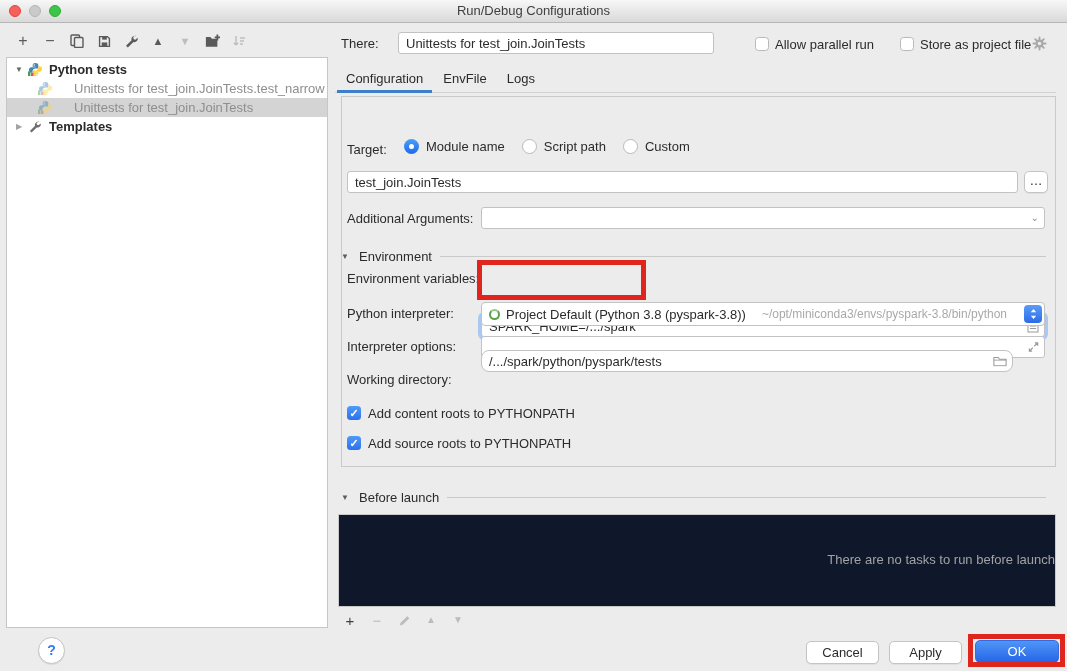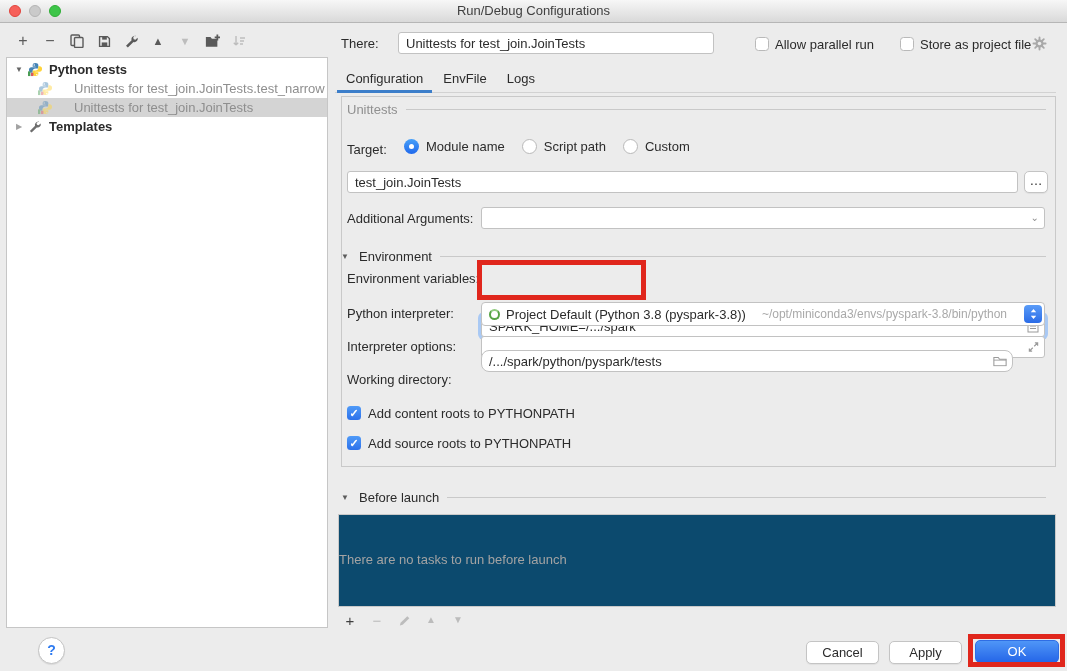--- a/index.html
+++ b/index.html
@@ -77,22 +77,22 @@
     align-items:center;padding:0 24px 0 7px;white-space:nowrap;overflow:hidden;}
   .ring{width:11px;height:11px;border:2px solid #57a345;border-radius:50%;
         border-top-color:#8fcb7e;box-sizing:border-box;margin-right:6px;flex:none;}
   .dd-path{color:#a9a9a9;font-size:12px;margin-left:16px;}
   .combo{position:absolute;right:2px;top:2px;width:18px;height:18px;border-radius:4px;
     background:linear-gradient(#5a9cf8,#2b6ce7);display:flex;align-items:center;justify-content:center;}
 
   .focusring{box-shadow:0 0 0 3px #a9c9f4;margin-top:46px;}
 
   
-  .bl-box{position:absolute;left:338px;top:514px;width:718px;height:93px;background:#0c4a6e;
-    border:1px solid #c9c9c9;box-sizing:border-box;display:flex;align-items:center;justify-content:flex-start;
+  .bl-box{position:absolute;left:338px;top:514px;width:718px;height:93px;background:#0f172a;
+    border:1px solid #c9c9c9;box-sizing:border-box;display:flex;align-items:center;justify-content:flex-end;
     padding-bottom:2px;color:#a3a3a3;}
   .bl-toolbar{position:absolute;left:341px;top:611px;display:flex;align-items:center;gap:9px;}
   .blbtn{width:18px;height:18px;display:flex;align-items:center;justify-content:center;
     font-size:15px;color:#bcbcbc;line-height:1;}
   .blbtn.dark{color:#3f3f3f;}
   .blbtn.small{font-size:10px;}
 
   
   .btn{position:absolute;height:21px;border-radius:5px;background:#fff;border:1px solid #c4c4c4;
     box-sizing:content-box;box-shadow:0 1px 1px rgba(0,0,0,.06);font-size:13px;text-align:center;
@@ -220,24 +220,20 @@
       </svg>
   </span>
 
   <div class="tabs">
     <span class="tab active">Configuration</span>
     <span class="tab">EnvFile</span>
     <span class="tab">Logs</span>
   </div>
 
   <div class="groupbox"></div>
-  <div class="sep" style="left:347px;right:21px;top:101px;">
-    <span class="gtitle">Unittests</span>
-    <span class="line"></span>
-  </div>
 
   <span class="lbl" style="left:347px;top:142px;">Target:</span>
   <div style="position:absolute;left:404px;top:139px;display:flex;align-items:center;gap:17px;">
     <span style="display:flex;align-items:center;gap:7px;">
       <span class="radio checked"></span>
       <span>Module name</span>
     </span>
     <span style="display:flex;align-items:center;gap:7px;">
       <span class="radio"></span>
       <span>Script path</span>

